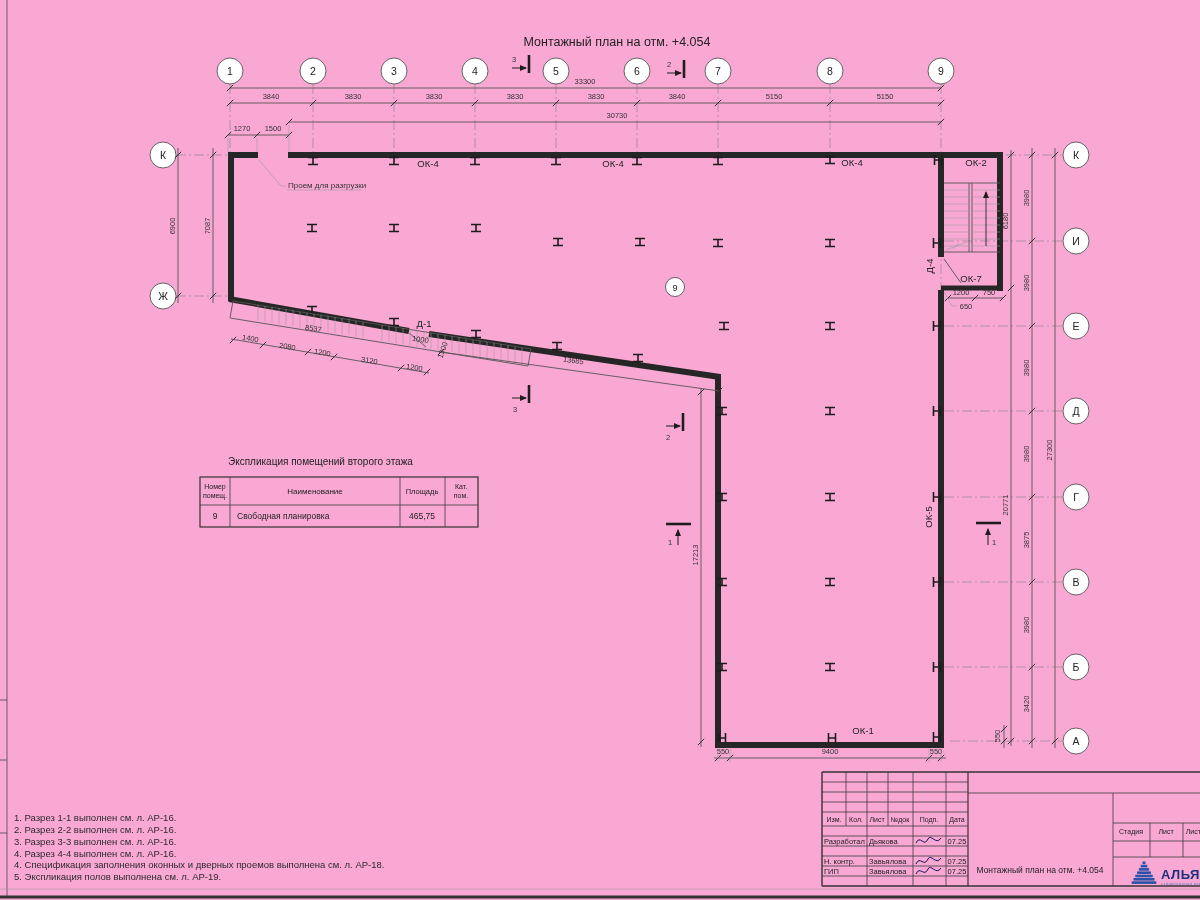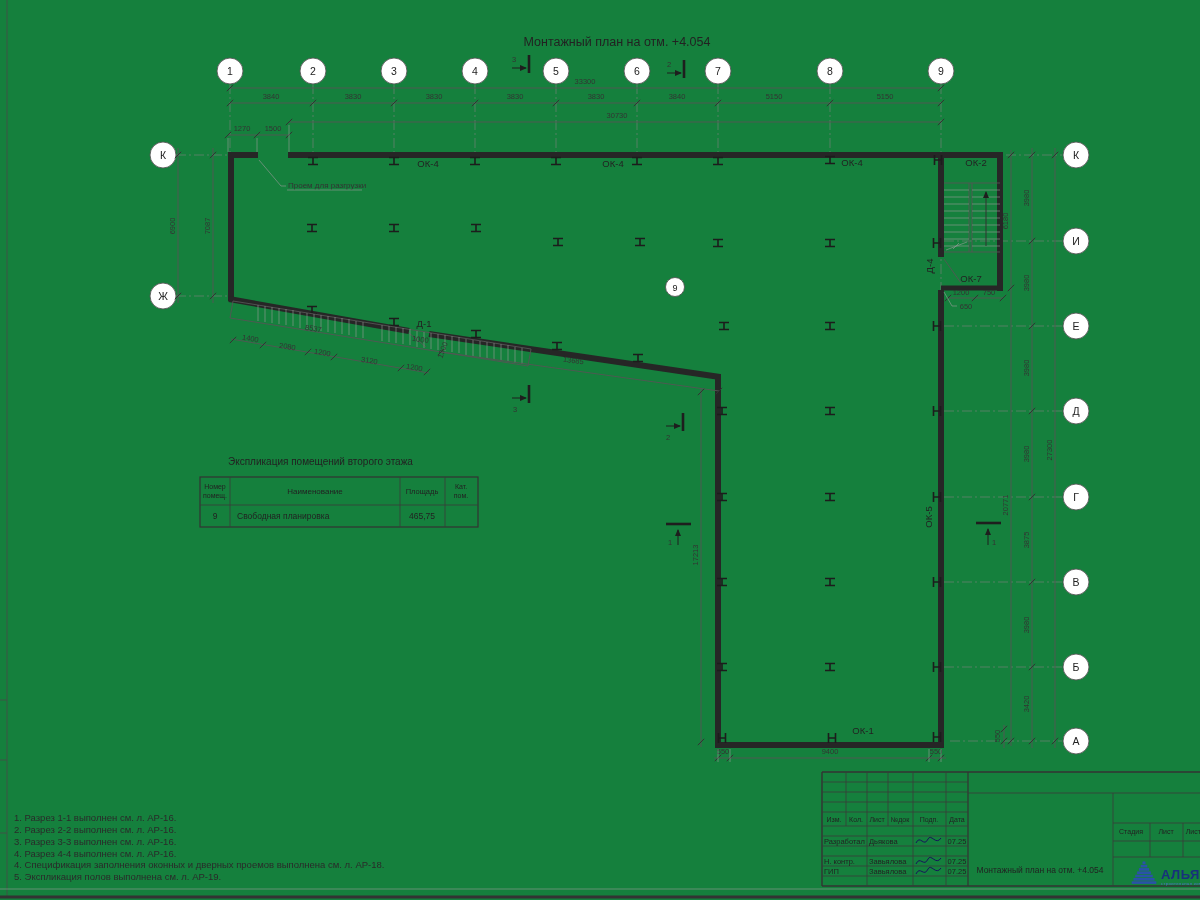--- a/index.html
+++ b/index.html
@@ -1,17 +1,17 @@
 <!DOCTYPE html>
 <html><head>
 <meta charset="utf-8">
 <style>
   html,body{margin:0;padding:0;background:#fff;width:1200px;height:900px;overflow:hidden;
     font-family:"Liberation Sans",sans-serif;}
-  #sheet{position:relative;width:1200px;height:900px;background:#15803d;}
+  #sheet{position:relative;width:1200px;height:900px;background:#f9a8d4;}
   svg{display:block}
   svg text{font-family:"Liberation Sans","DejaVu Sans",sans-serif;fill:#2e2e2e;}
   .ln{stroke:#4a4a4a;stroke-width:.8;fill:none}
   .lt{stroke:#9a9a9a;stroke-width:.6;fill:none}
   .cl{stroke:#808080;stroke-width:.6;fill:none;stroke-dasharray:10 3 2 3}
   .wall{stroke:#262626;stroke-width:6;fill:none}
   .wall5{stroke:#262626;stroke-width:5;fill:none}
   .thin{stroke:#555;stroke-width:.9;fill:none}
   .mark{stroke:#1e1e1e;stroke-width:2.6;fill:none}
   .dim{font-size:7.5px;fill:#333;text-anchor:middle}

